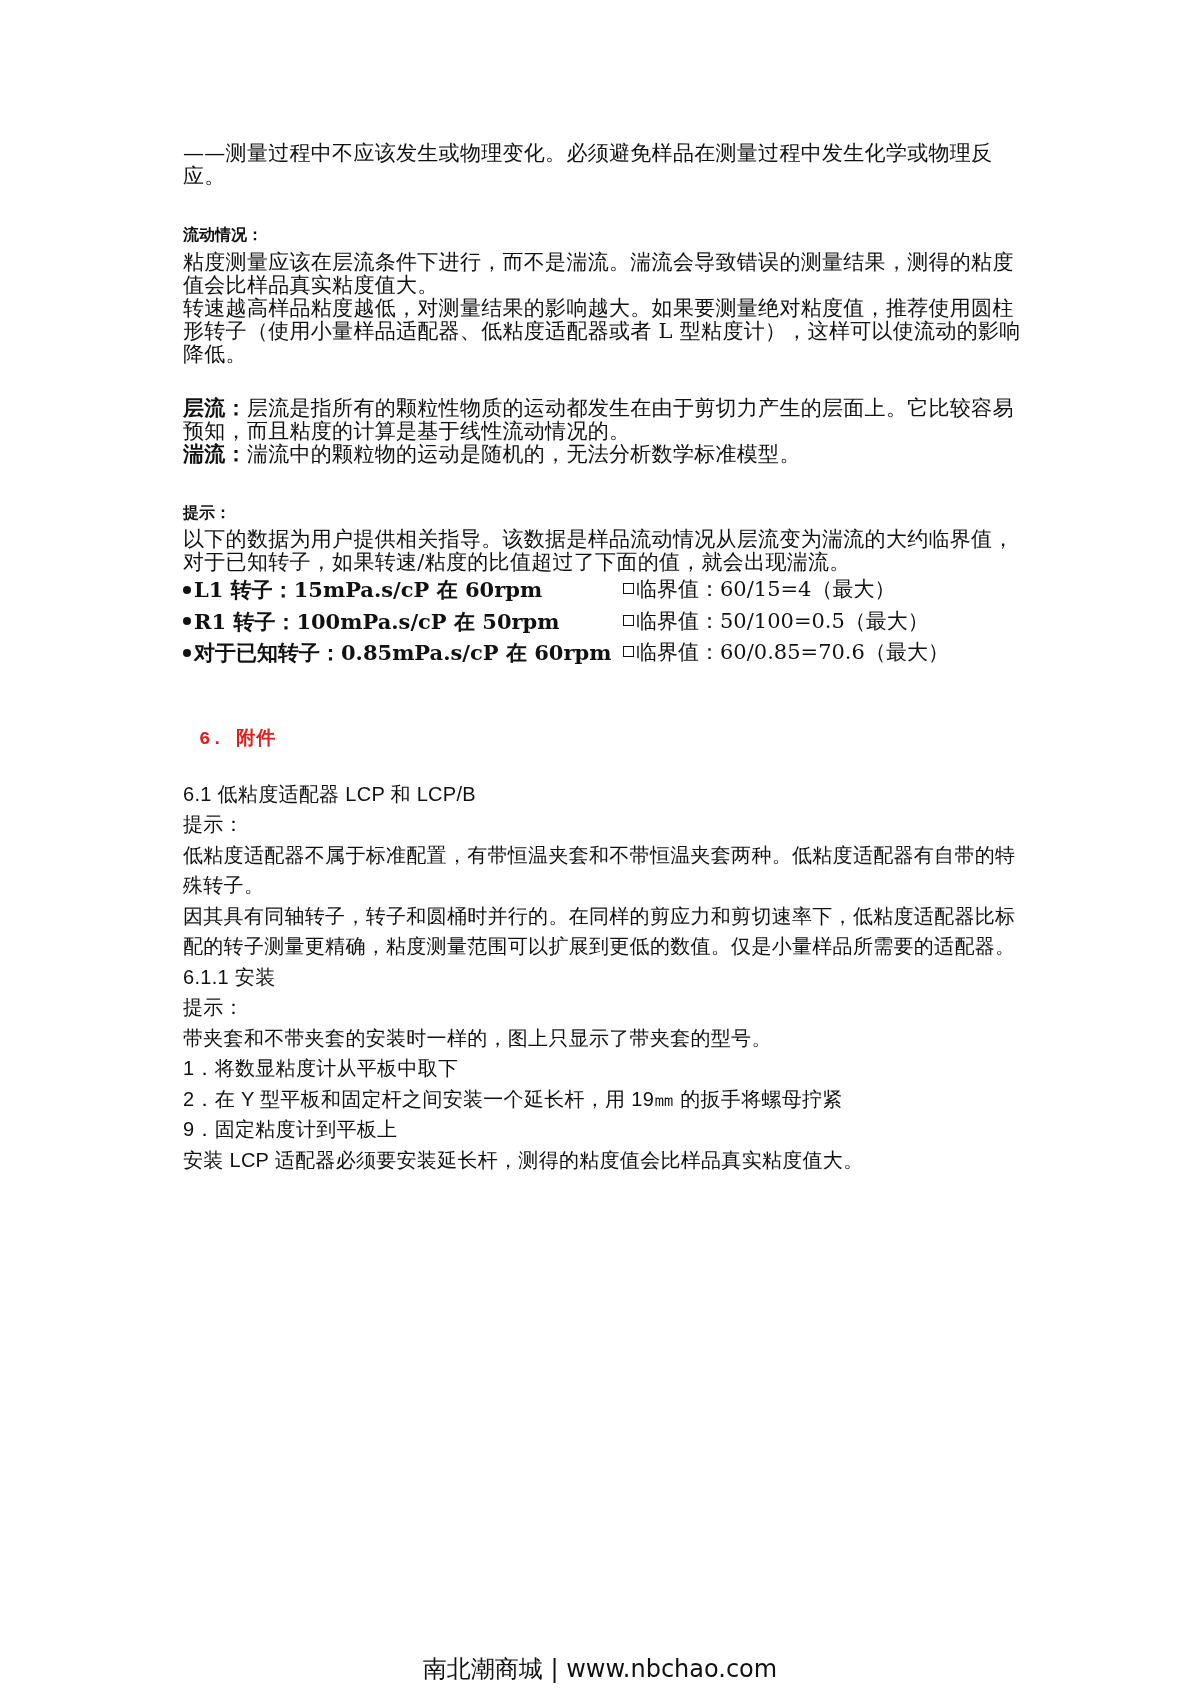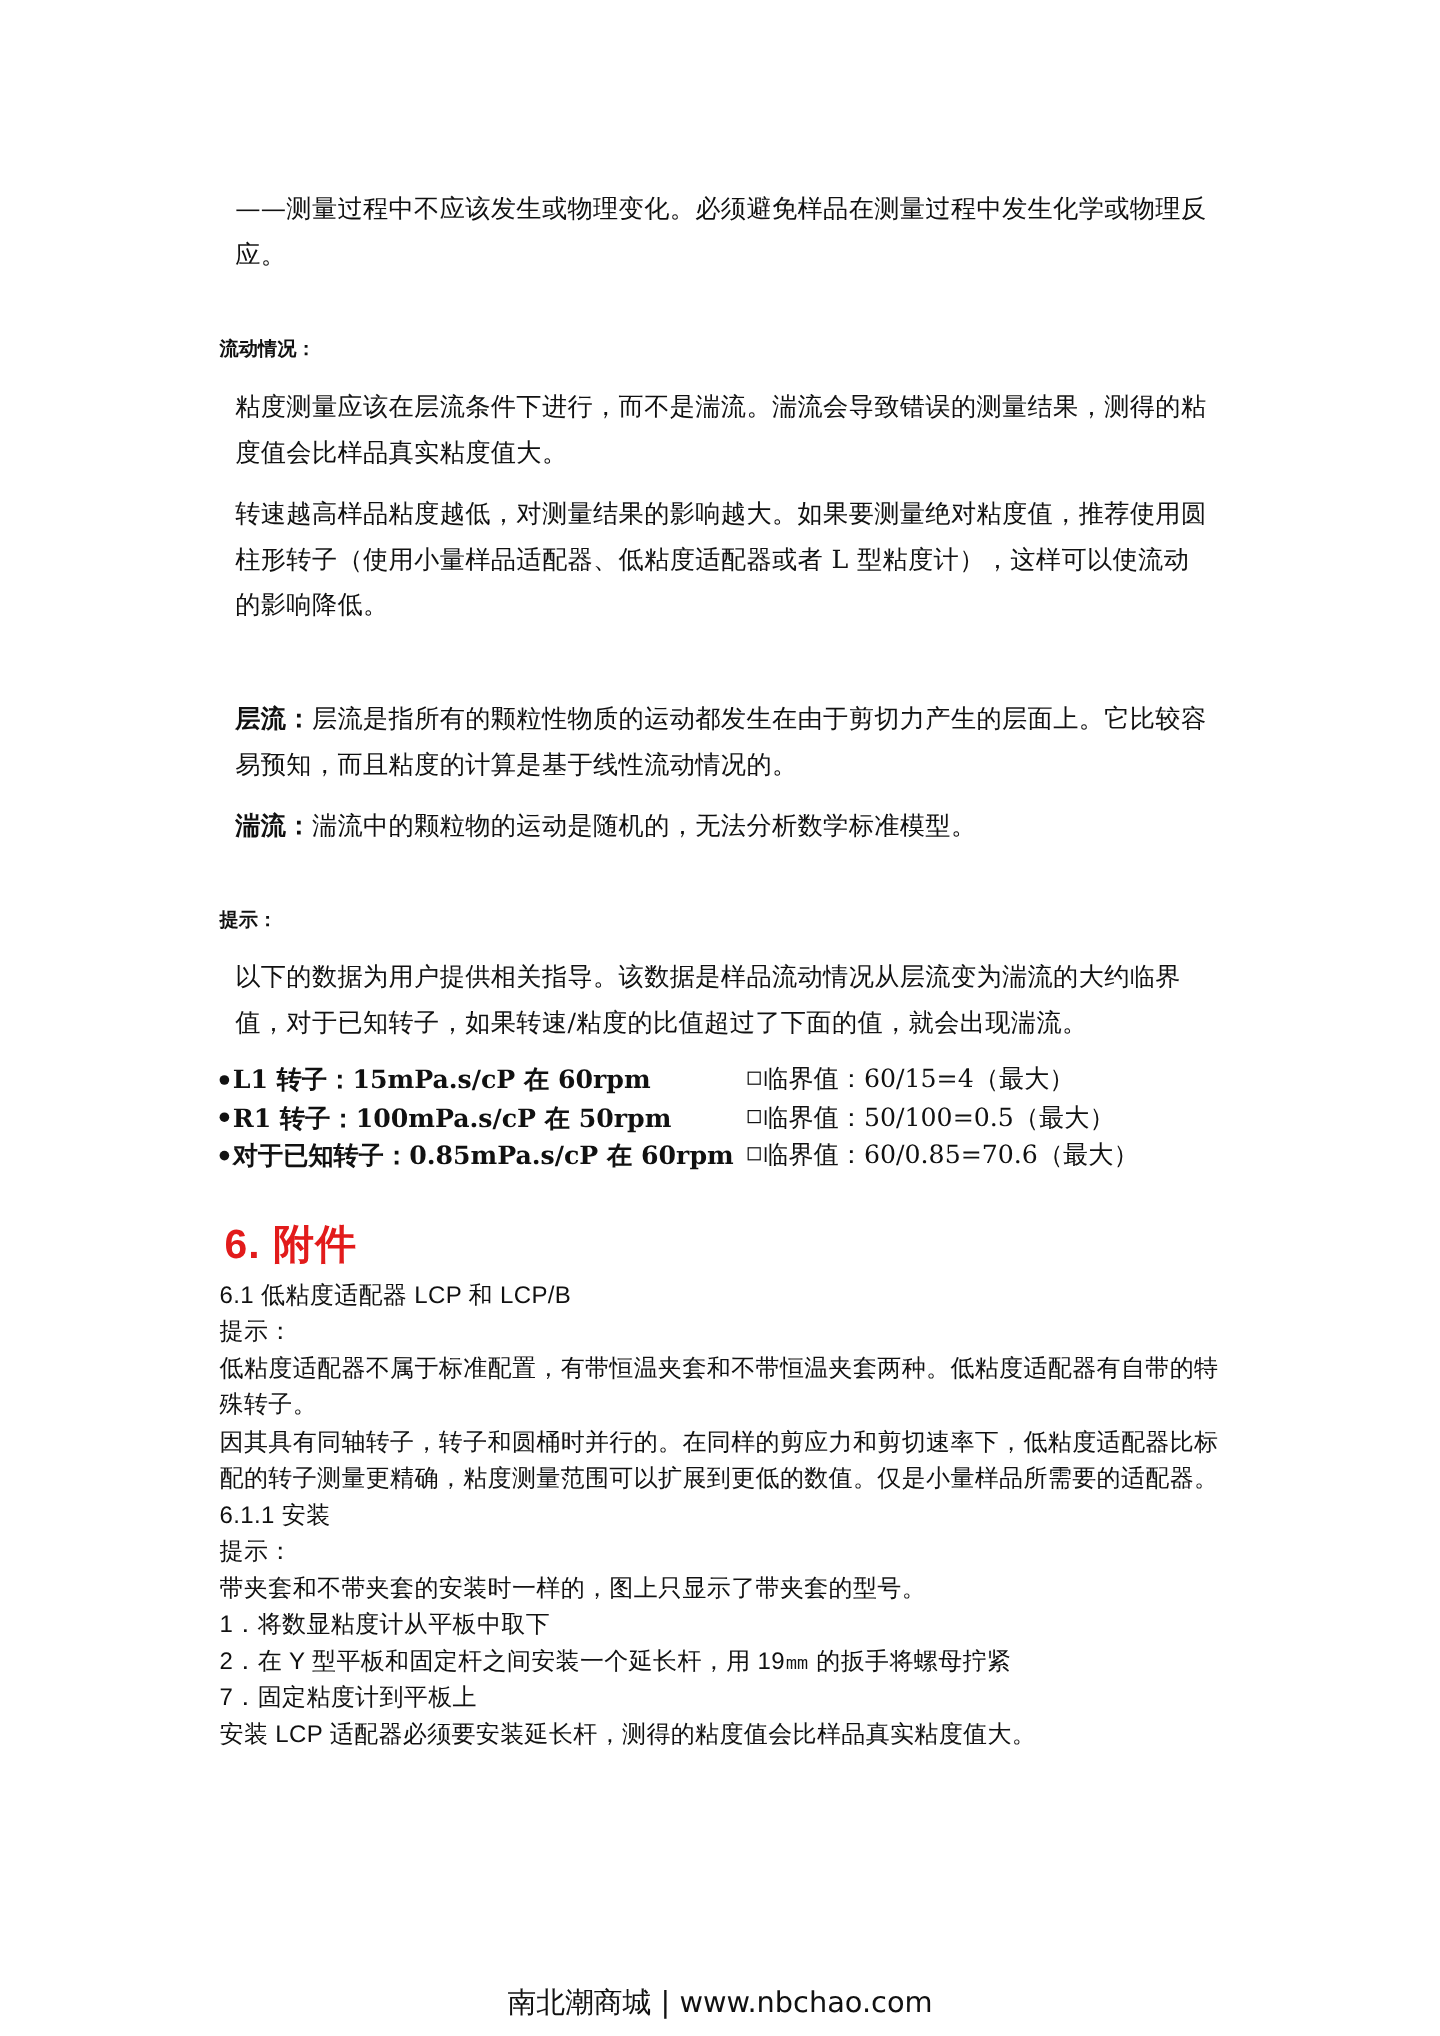--- a/index.html
+++ b/index.html
@@ -16,22 +16,22 @@
       color: #111111;
     }
     .page {
       position: absolute;
       left: 183px;
       top: 142px;
       width: 840px;
     }
     .p {
       font-size: 21px;
-      line-height: 38px;
-      margin: 13px;
+      line-height: 23px;
+      margin: 0;
       white-space: normal;
       word-break: break-all;
       letter-spacing: 0.3px;
     }
     .heading-bold {
       font-family: "DejaVu Sans", "Liberation Sans", sans-serif;
       font-weight: bold;
       font-size: 16px;
       line-height: 31.5px;
       margin: 0;
@@ -71,25 +71,25 @@
       width: 11px;
       height: 11px;
       border: 1.2px solid #111;
       margin-right: 2px;
       vertical-align: middle;
       position: relative;
       top: -2px;
       box-sizing: border-box;
     }
     .section-title {
-      font-family: Liberation Sans, sans-serif;
+      font-family: Liberation Mono, monospace;
       color: #e21b1b;
-      font-size: 34px;
+      font-size: 19px;
       line-height: 40px;
-      margin: 4px;
+      margin: 16px;
       letter-spacing: 1px;
     }
     .mono-p {
       font-family: Liberation Sans, sans-serif;
       font-size: 20px;
       line-height: 30.5px;
       margin: 0;
       letter-spacing: 0.3px;
       word-break: break-all;
     }
@@ -146,17 +146,17 @@
   <div style="height:4px"></div>
   <p class="mono-p">6.1 低粘度适配器 LCP 和 LCP/B</p>
   <p class="mono-p">提示：</p>
   <p class="mono-p">低粘度适配器不属于标准配置，有带恒温夹套和不带恒温夹套两种。低粘度适配器有自带的特殊转子。</p>
   <p class="mono-p">因其具有同轴转子，转子和圆桶时并行的。在同样的剪应力和剪切速率下，低粘度适配器比标配的转子测量更精确，粘度测量范围可以扩展到更低的数值。仅是小量样品所需要的适配器。</p>
   <p class="mono-p">6.1.1 安装</p>
   <p class="mono-p">提示：</p>
   <p class="mono-p">带夹套和不带夹套的安装时一样的，图上只显示了带夹套的型号。</p>
   <p class="mono-p">1．将数显粘度计从平板中取下</p>
   <p class="mono-p">2．在 Y 型平板和固定杆之间安装一个延长杆，用 19㎜ 的扳手将螺母拧紧</p>
-  <p class="mono-p">7．固定粘度计到平板上</p>
+  <p class="mono-p">9．固定粘度计到平板上</p>
   <p class="mono-p">安装 LCP 适配器必须要安装延长杆，测得的粘度值会比样品真实粘度值大。</p>
 </div>
 
 <div class="footer">南北潮商城 | www.nbchao.com</div>
 
 </body></html>

